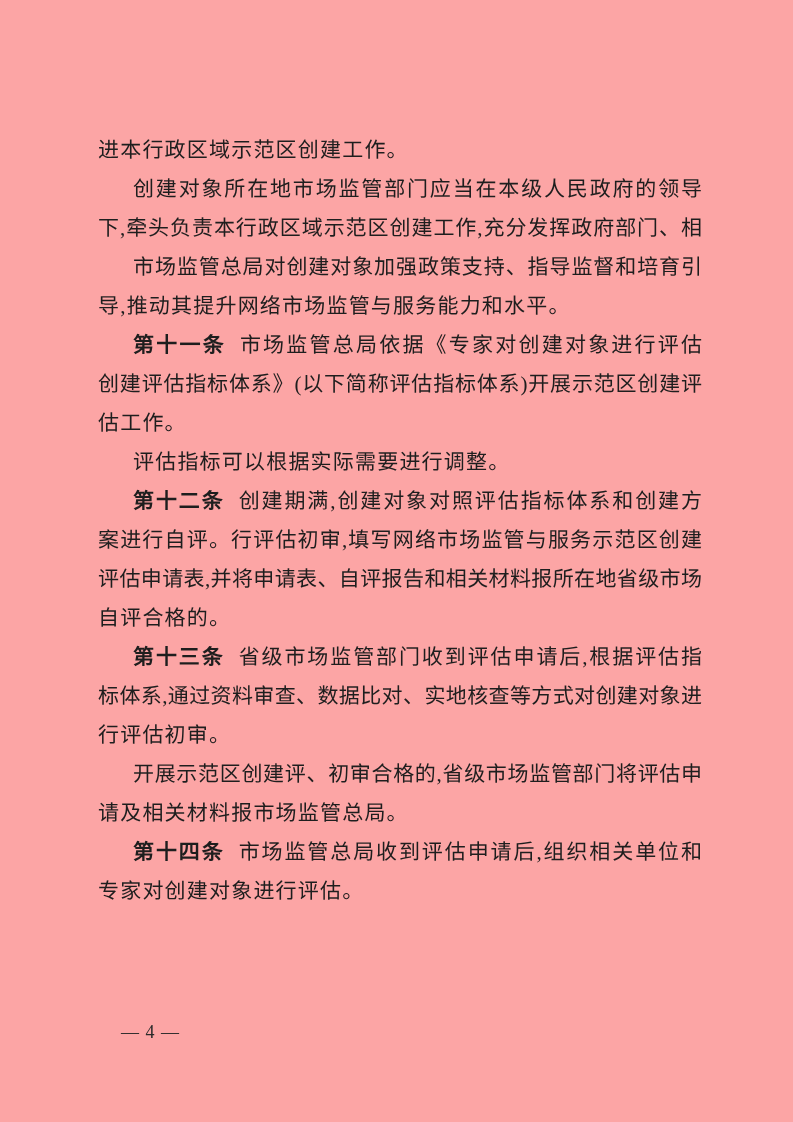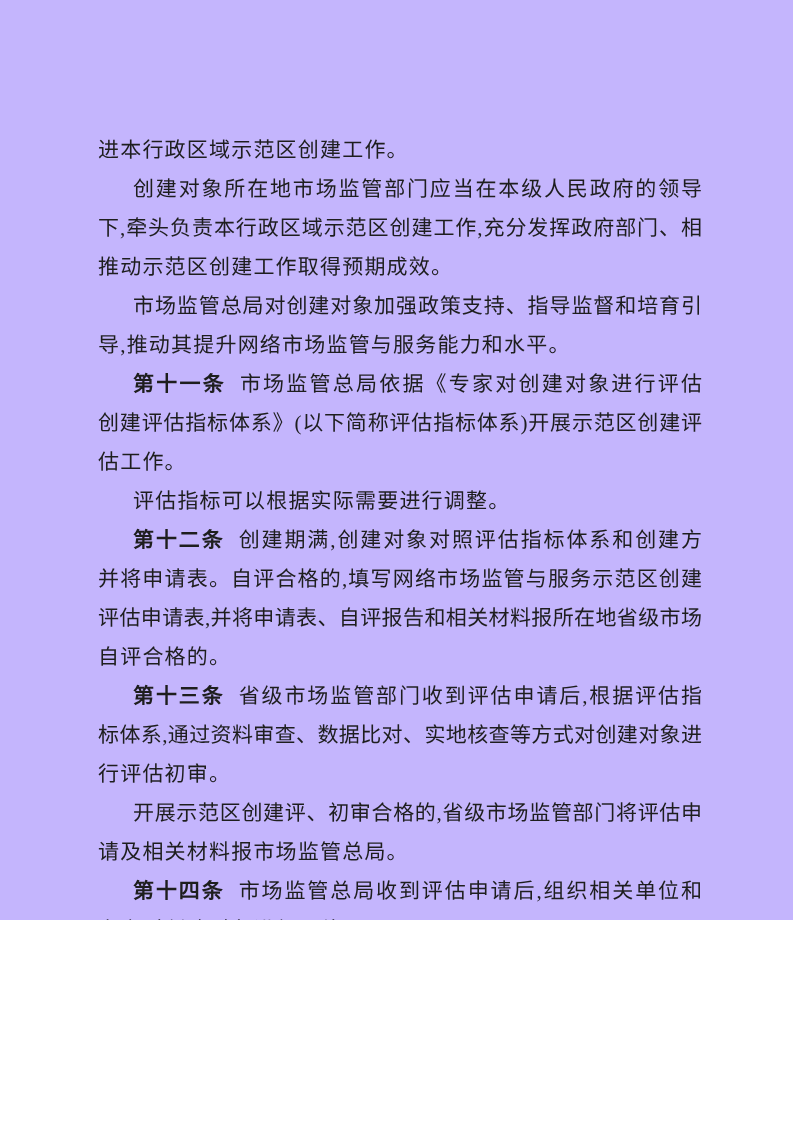--- a/index.html
+++ b/index.html
@@ -3,22 +3,22 @@
 <meta charset="utf-8">
 <style>
   html, body {
     margin: 0;
     padding: 0;
     background: #ffffff;
   }
   .page {
     position: relative;
     width: 793px;
-    height: 920px;
-    background: #c4b5fd;
+    height: 1122px;
+    background: #fca5a5;
     color: #1e1e1e;
     font-family: "Liberation Serif", "DejaVu Serif", serif;
     overflow: hidden;
   }
   .doc-body {
     position: absolute;
     left: 98px;
     top: 131px;
     width: 604px;
   }
@@ -59,29 +59,28 @@
 </style>
 </head>
 <body>
 
 <div class="page">
 
   <div class="doc-body">
       <div class="line nofill"><span>进本行政区域示范区创建工作。</span></div>
       <div class="line fill indent"><span>创建对象所在地市场监管部门应当在本级人民政府的领导</span></div>
       <div class="line fill"><span>下,牵头负责本行政区域示范区创建工作,充分发挥政府部门、相</span></div>
-      <div class="line nofill"><span>推动示范区创建工作取得预期成效。</span></div>
       <div class="line fill indent"><span>市场监管总局对创建对象加强政策支持、指导监督和培育引</span></div>
       <div class="line nofill"><span>导,推动其提升网络市场监管与服务能力和水平。</span></div>
       <div class="line fill indent"><span class="term">第十一条</span><span>市场监管总局依据《专家对创建对象进行评估</span></div>
       <div class="line fill"><span>创建评估指标体系》(以下简称评估指标体系)开展示范区创建评</span></div>
       <div class="line nofill"><span>估工作。</span></div>
       <div class="line nofill indent"><span>评估指标可以根据实际需要进行调整。</span></div>
       <div class="line fill indent"><span class="term">第十二条</span><span>创建期满,创建对象对照评估指标体系和创建方</span></div>
-      <div class="line fill"><span>并将申请表。自评合格的,填写网络市场监管与服务示范区创建</span></div>
+      <div class="line fill"><span>案进行自评。行评估初审,填写网络市场监管与服务示范区创建</span></div>
       <div class="line fill"><span>评估申请表,并将申请表、自评报告和相关材料报所在地省级市场</span></div>
       <div class="line nofill"><span>自评合格的。</span></div>
       <div class="line fill indent"><span class="term">第十三条</span><span>省级市场监管部门收到评估申请后,根据评估指</span></div>
       <div class="line fill"><span>标体系,通过资料审查、数据比对、实地核查等方式对创建对象进</span></div>
       <div class="line nofill"><span>行评估初审。</span></div>
       <div class="line fill indent"><span>开展示范区创建评、初审合格的,省级市场监管部门将评估申</span></div>
       <div class="line nofill"><span>请及相关材料报市场监管总局。</span></div>
       <div class="line fill indent"><span class="term">第十四条</span><span>市场监管总局收到评估申请后,组织相关单位和</span></div>
       <div class="line nofill"><span>专家对创建对象进行评估。</span></div>
     </div>

